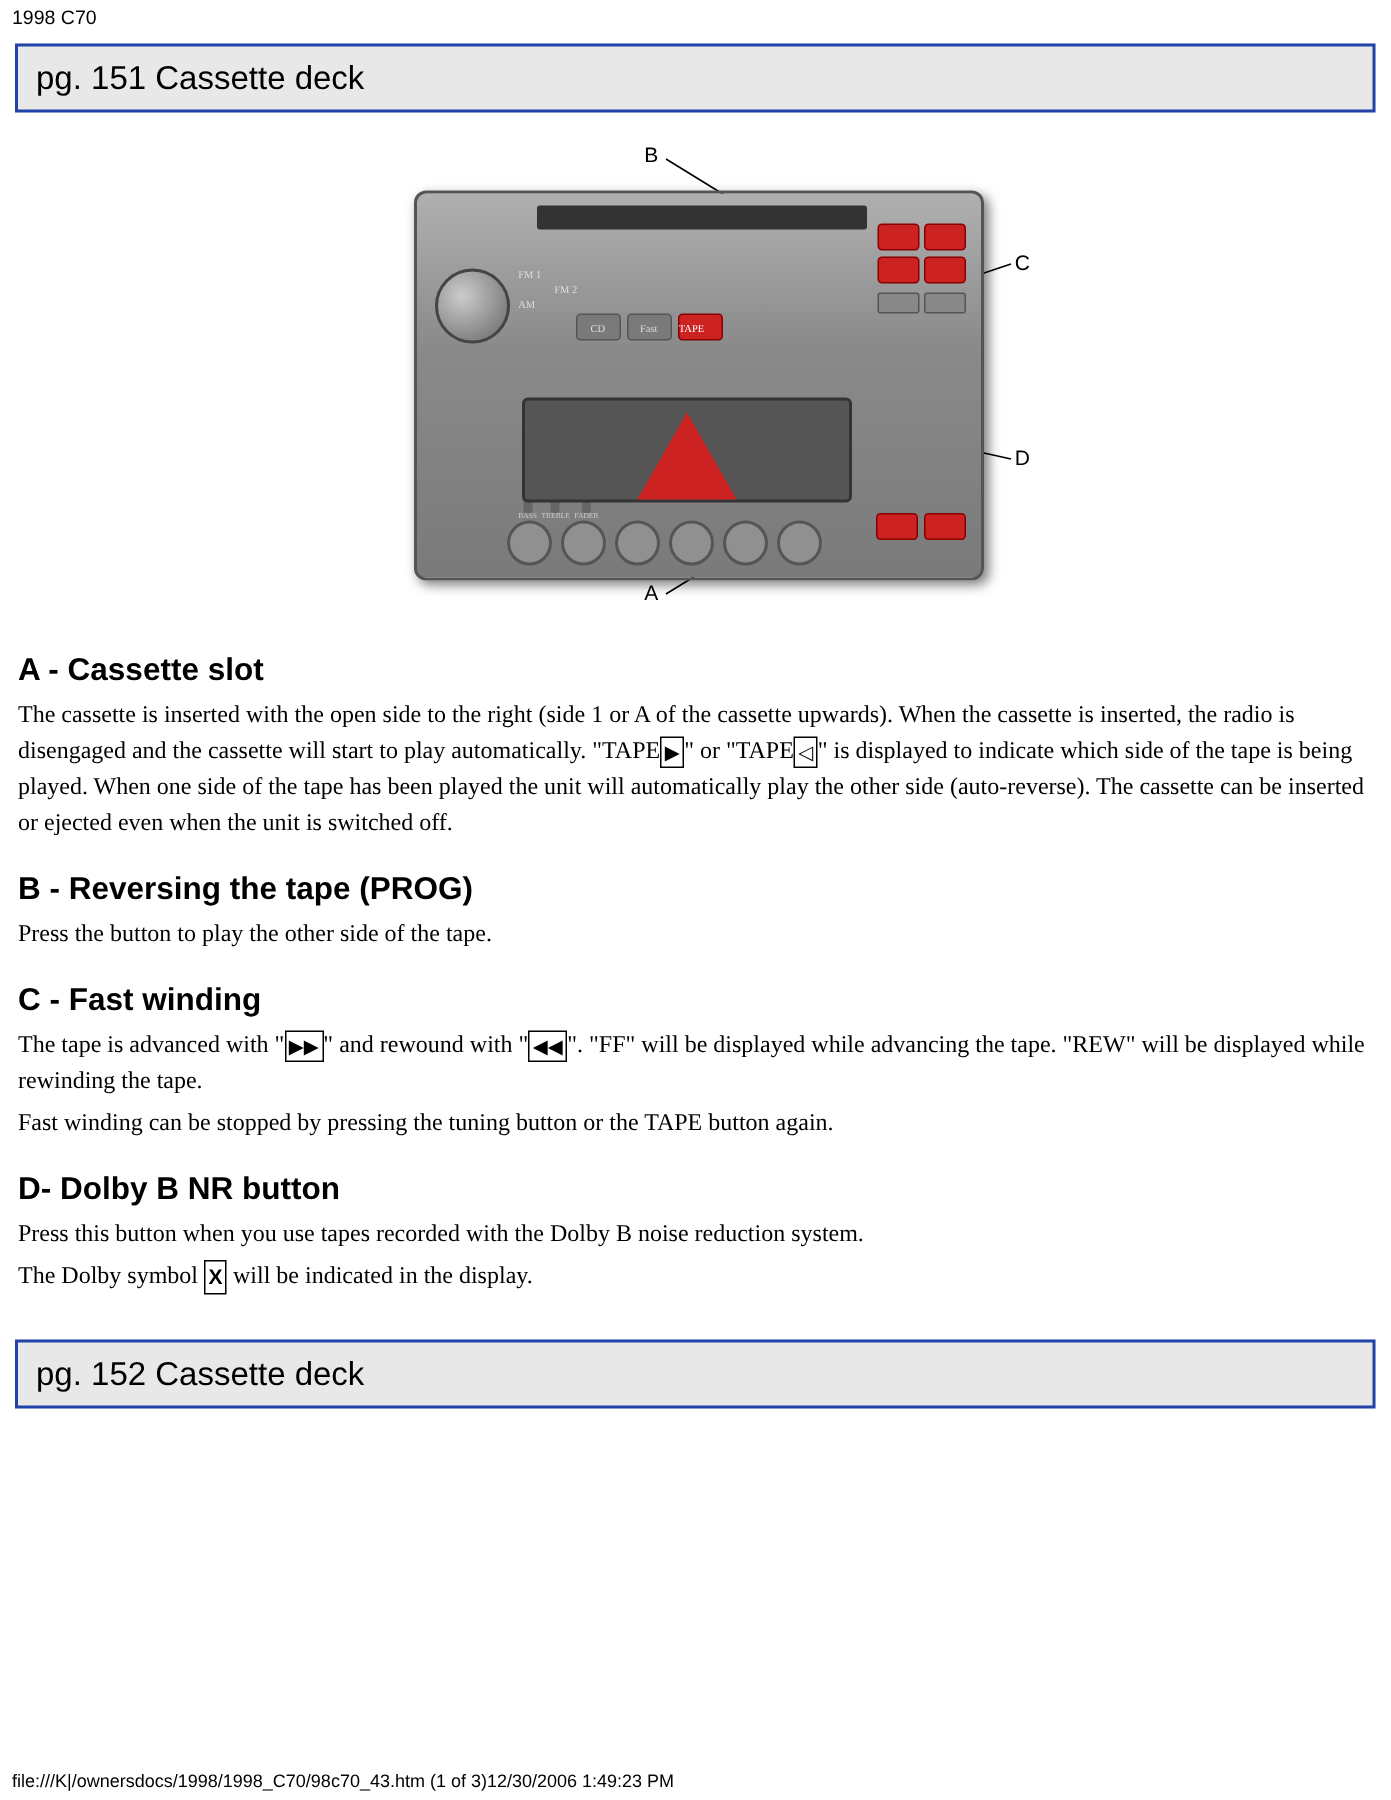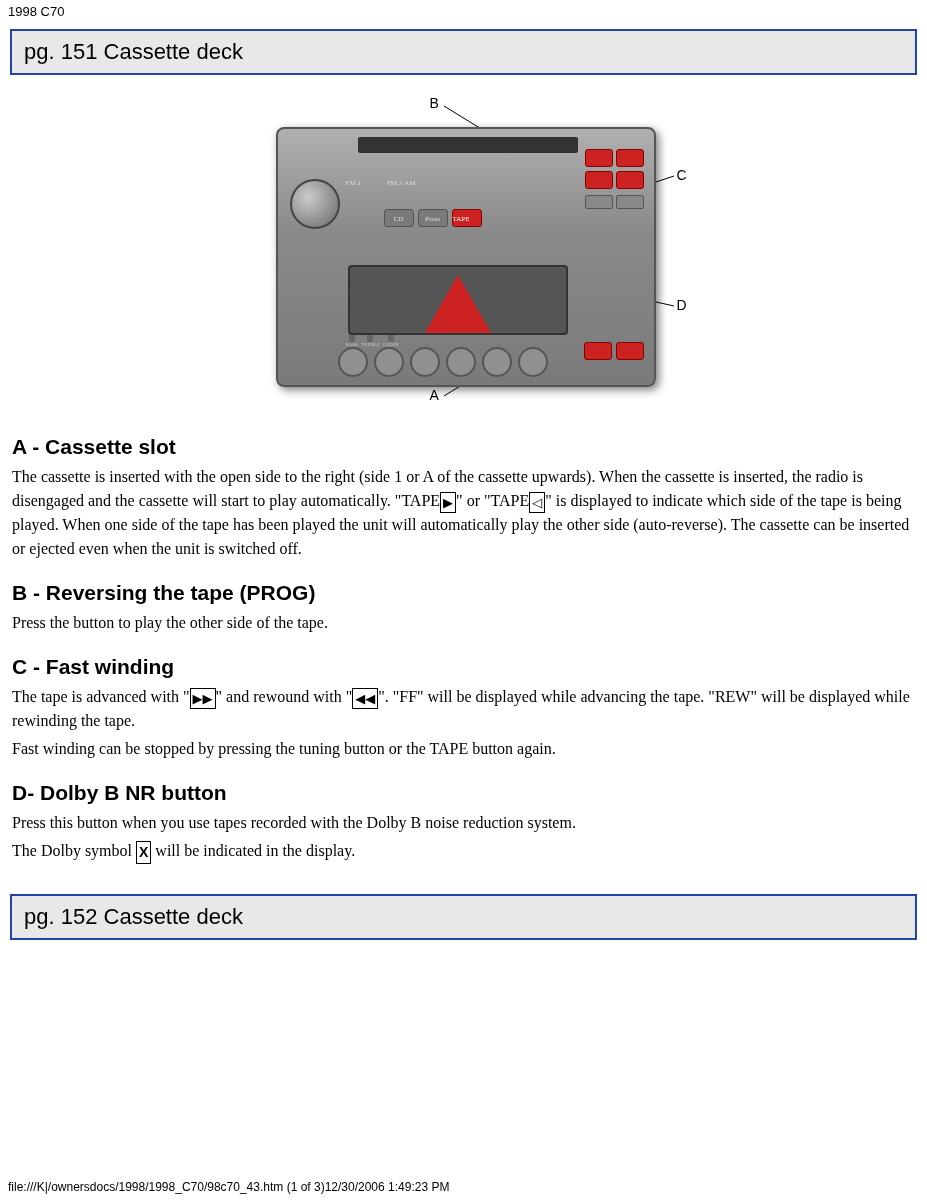--- a/index.html
+++ b/index.html
@@ -260,26 +260,26 @@
         </div>
         <div style="display:flex;gap:3px;margin-top:2px;">
           <div style="width:28px;height:14px;background:#888;border-radius:2px;border:1px solid #555;"></div>
           <div style="width:28px;height:14px;background:#888;border-radius:2px;border:1px solid #555;"></div>
         </div>
       </div>
 
       
       <div style="position:absolute;top:80px;left:70px;display:flex;gap:4px;padding-left:36px;">
         <div style="width:30px;height:18px;background:#7a7a7a;border-radius:3px;border:1px solid #555;font-size:7px;color:#ddd;text-align:center;line-height:18px;">CD</div>
-        <div style="width:30px;height:18px;background:#7a7a7a;border-radius:3px;border:1px solid #555;font-size:7px;color:#ddd;text-align:center;line-height:18px;">Press</div>
+        <div style="width:30px;height:18px;background:#7a7a7a;border-radius:3px;border:1px solid #555;font-size:7px;color:#ddd;text-align:center;line-height:18px;">Fast</div>
         <div style="width:30px;height:18px;background:#cc2222;border-radius:3px;border:1px solid #880000;font-size:7px;color:#fff;line-height:18px;">TAPE</div>
       </div>
 
       
-      <div style="position:absolute;top:50px;left:68px;display:flex;flex-direction:row;gap:2px;">
+      <div style="position:absolute;top:50px;left:68px;display:flex;flex-direction:column;gap:2px;">
         <div style="font-size:7px;color:#ddd;">FM 1</div>
         <div style="font-size:7px;color:#ddd;padding-left:24px;">FM 2</div>
         <div style="font-size:7px;color:#ddd;">AM</div>
       </div>
 
       
       <div style="position:absolute;bottom:38px;left:68px;display:flex;gap:3px;">
         <div style="font-size:7px;color:#ddd;display:flex;flex-direction:column;align-items:center;">
           <div style="width:6px;height:20px;background:#666;border-radius:2px;"></div>
           <div style="font-size:5px;color:#ccc;">BASS</div>

